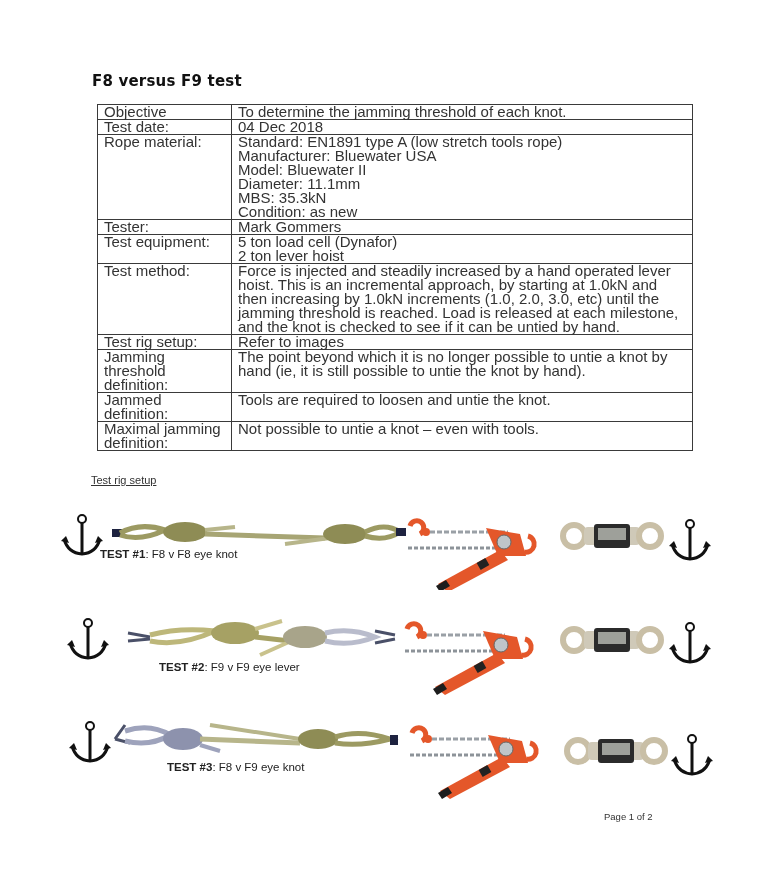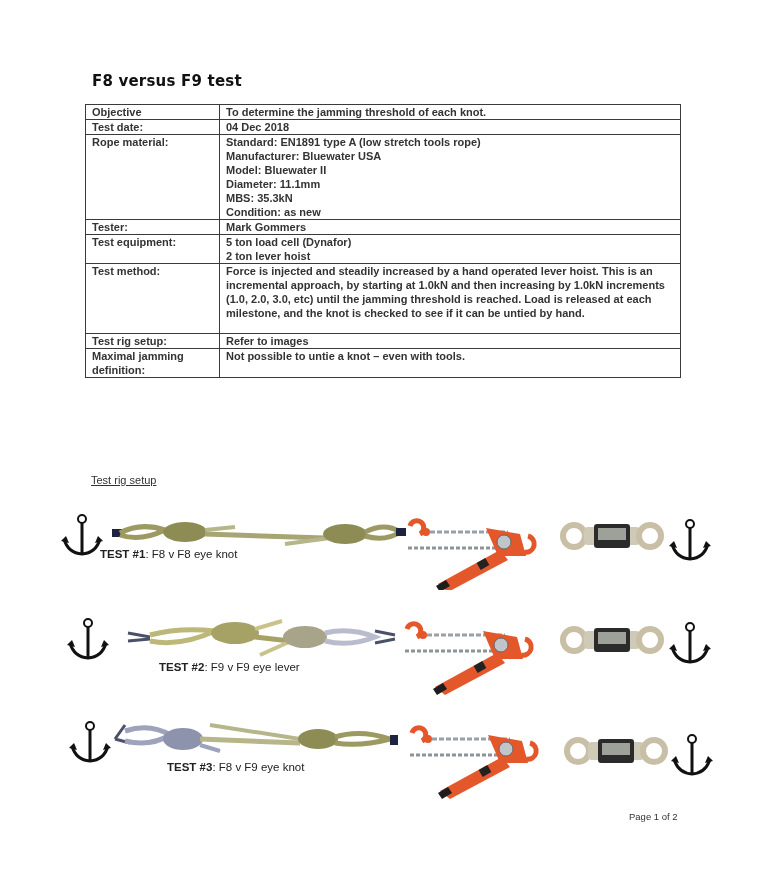--- a/index.html
+++ b/index.html
@@ -1,31 +1,31 @@
 <!DOCTYPE html>
 <html><head>
 <meta charset="utf-8">
 <style>
   html, body { margin: 0; padding: 0; background: #ffffff; }
   body { width: 768px; height: 873px; position: relative; overflow: hidden;
          font-family: "DejaVu Sans", sans-serif; color: #222; }
   .title { position: absolute; left: 92px; top: 72px; font-family: "DejaVu Sans", sans-serif;
            font-weight: bold; font-size: 15px; color: #111; letter-spacing: 0.2px; }
-  table.spec { position: absolute; left: 85px; top: 104px; width: 596px; border-collapse: collapse;
-               font-family: "Liberation Sans", sans-serif; font-size: 11px; color: #333; font-weight: bold; }
+  table.spec { position: absolute; left: 97px; top: 104px; width: 596px; border-collapse: collapse;
+               font-family: "Liberation Sans", sans-serif; font-size: 15px; color: #333; }
   table.spec td { border: 1.3px solid #3a3a3a; padding: 0 6px; vertical-align: top; line-height: 14px; }
   table.spec td.k { width: 121px; }
   table.spec td .ln { display: block; }
   .sub-heading { position: absolute; left: 91px; top: 474px; font-family: "Liberation Sans", sans-serif;
                  font-size: 11px; text-decoration: underline; color: #333; }
   .rig { position: absolute; left: 0; width: 768px; height: 90px; }
   .rig svg { position: absolute; left: 0; top: 0; }
   .test-label { position: absolute; font-family: "Liberation Sans", sans-serif; font-size: 11.5px; color: #222; }
   .test-label b { font-weight: bold; }
-  .page-num { position: absolute; left: 629px; top: 811px; font-family: "Liberation Sans", sans-serif;
+  .page-num { position: absolute; left: 604px; top: 811px; font-family: "Liberation Sans", sans-serif;
               font-size: 9.5px; color: #333; }
 </style>
 </head>
 <body>
 
 <div class="title">F8 versus F9 test</div>
 
 <table class="spec">
   <tbody>
       <tr style="height:15px">
@@ -67,20 +67,32 @@
   <tr style="height:70px">
     <td class="k">Test method:</td>
     <td>
           <span class="ln">Force is injected and steadily increased by a hand operated lever hoist. This is an incremental approach, by starting at 1.0kN and then increasing by 1.0kN increments (1.0, 2.0, 3.0, etc) until the jamming threshold is reached. Load is released at each milestone, and the knot is checked to see if it can be untied by hand.</span>
         </td>
   </tr>
   <tr style="height:15px">
     <td class="k">Test rig setup:</td>
     <td>
           <span class="ln">Refer to images</span>
+        </td>
+  </tr>
+  <tr style="height:28px">
+    <td class="k">Jamming threshold definition:</td>
+    <td>
+          <span class="ln">The point beyond which it is no longer possible to untie a knot by hand (ie, it is still possible to untie the knot by hand).</span>
+        </td>
+  </tr>
+  <tr style="height:28px">
+    <td class="k">Jammed definition:</td>
+    <td>
+          <span class="ln">Tools are required to loosen and untie the knot.</span>
         </td>
   </tr>
   <tr style="height:28px">
     <td class="k">Maximal jamming definition:</td>
     <td>
           <span class="ln">Not possible to untie a knot – even with tools.</span>
         </td>
   </tr>
 </tbody>
   </table>

